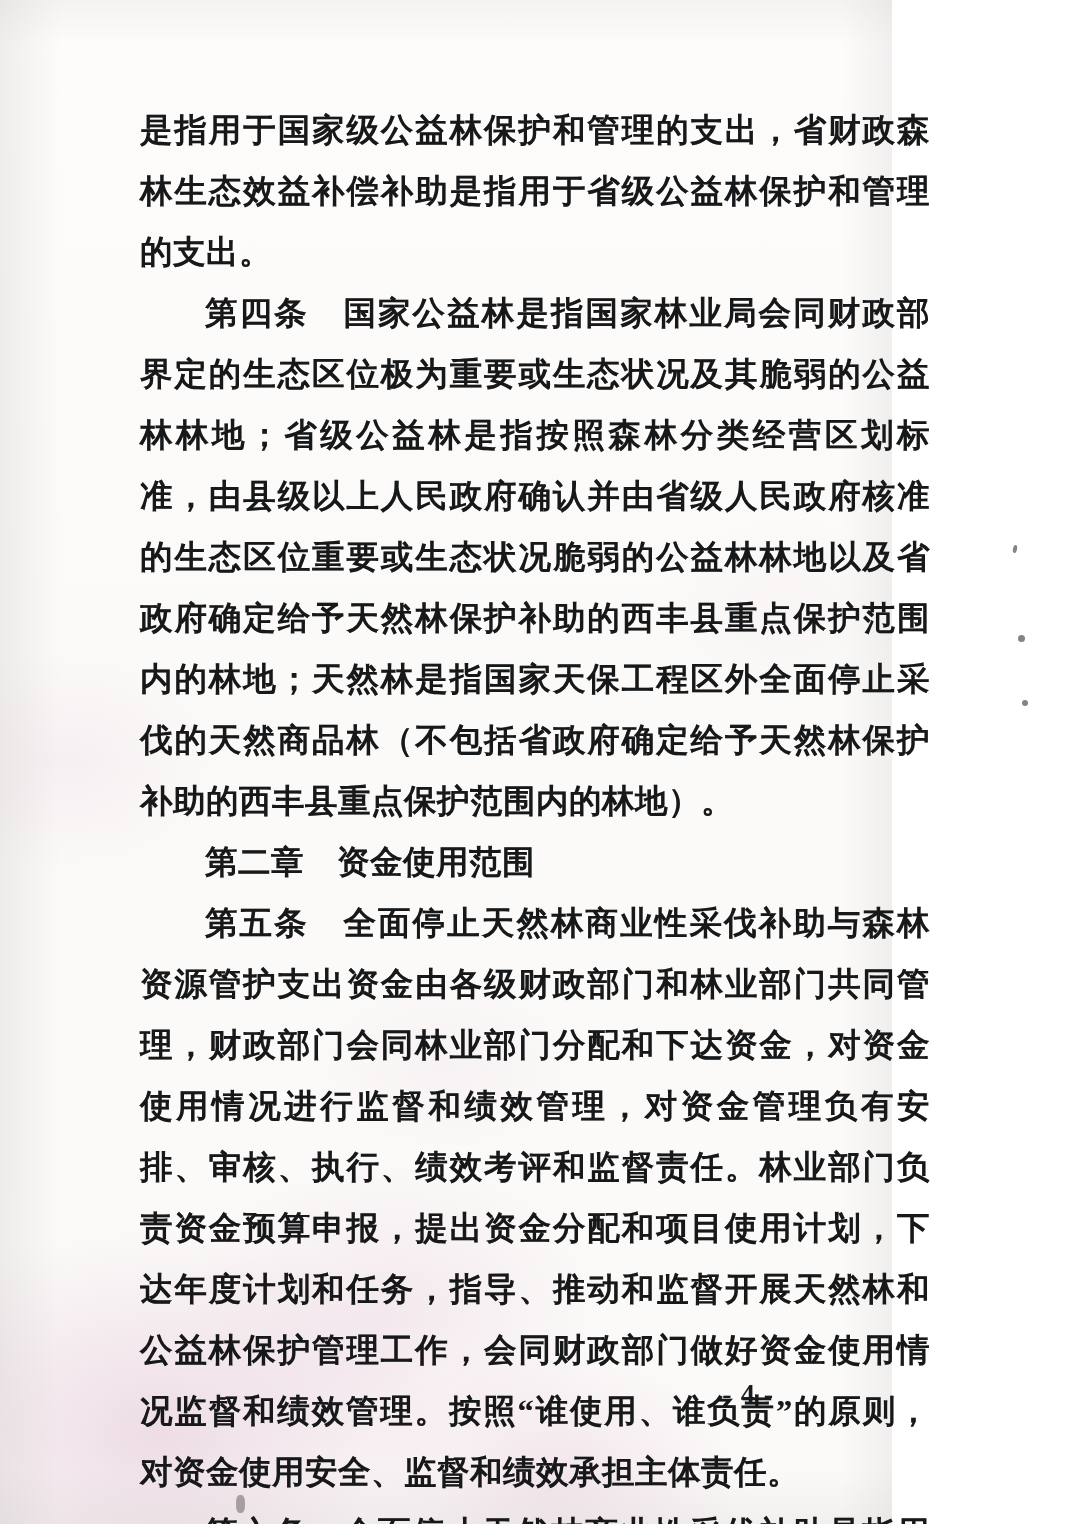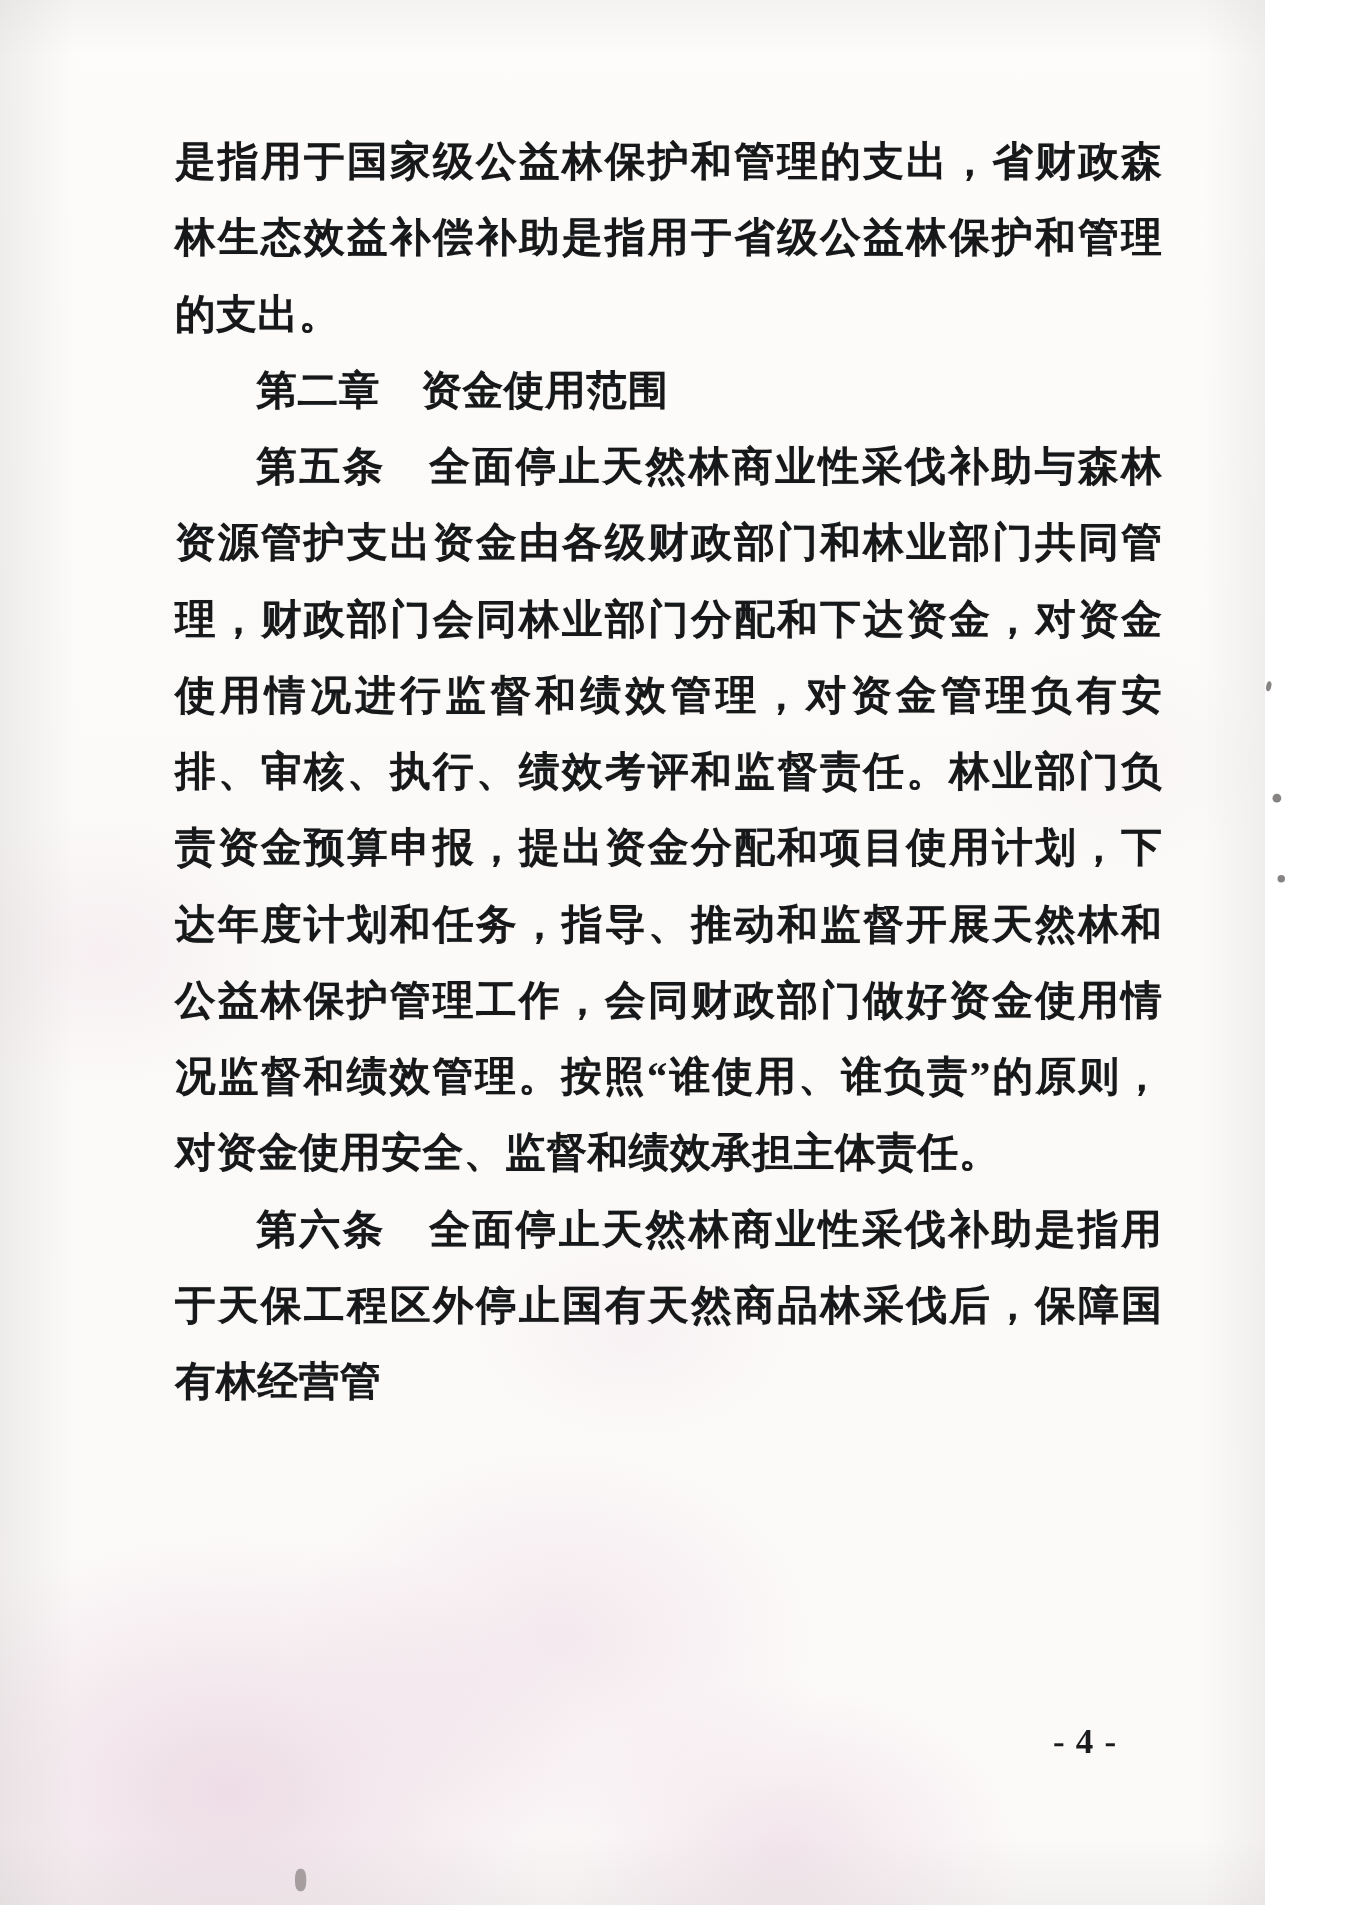--- a/index.html
+++ b/index.html
@@ -10,21 +10,21 @@
     width: 1080px;
     height: 1524px;
     background: #ffffff;
     font-family: "Liberation Serif", "DejaVu Serif", serif;
     overflow: hidden;
   }
 
   
   #page {
     position: relative;
-    width: 1012px;
+    width: 892px;
     height: 1524px;
     background:
       radial-gradient(ellipse 420px 300px at 18% 94%, rgba(226,196,214,0.55) 0%, rgba(255,255,255,0) 70%),
       radial-gradient(ellipse 300px 220px at 44% 86%, rgba(232,206,222,0.40) 0%, rgba(255,255,255,0) 72%),
       radial-gradient(ellipse 260px 180px at 62% 97%, rgba(224,190,210,0.35) 0%, rgba(255,255,255,0) 75%),
       radial-gradient(ellipse 200px 150px at 8% 50%, rgba(236,214,226,0.30) 0%, rgba(255,255,255,0) 75%),
       radial-gradient(ellipse 180px 120px at 50% 70%, rgba(238,220,230,0.28) 0%, rgba(255,255,255,0) 78%),
       radial-gradient(ellipse 160px 120px at 88% 40%, rgba(240,228,232,0.22) 0%, rgba(255,255,255,0) 78%),
       linear-gradient(180deg, #fdfcfb 0%, #fbfaf8 40%, #fcfaf9 100%);
   }
@@ -95,20 +95,21 @@
 </style>
 </head>
 <body>
 
 <div id="page">
 
   <div id="text-body">
 
     <p class="para">是指用于国家级公益林保护和管理的支出，省财政森林生态效益补偿补助是指用于省级公益林保护和管理的支出。</p>
 
+    <p class="para indent">第四条　国家公益林是指国家林业局会同财政部界定的生态区位极为重要或生态状况及其脆弱的公益林林地；省级公益林是指按照森林分类经营区划标准，由县级以上人民政府确认并由省级人民政府核准的生态区位重要或生态状况脆弱的公益林林地以及省政府确定给予天然林保护补助的西丰县重点保护范围内的林地；天然林是指国家天保工程区外全面停止采伐的天然商品林（不包括省政府确定给予天然林保护补助的西丰县重点保护范围内的林地）。</p>
 
     <p class="para heading">第二章　资金使用范围</p>
 
     <p class="para indent">第五条　全面停止天然林商业性采伐补助与森林资源管护支出资金由各级财政部门和林业部门共同管理，财政部门会同林业部门分配和下达资金，对资金使用情况进行监督和绩效管理，对资金管理负有安排、审核、执行、绩效考评和监督责任。林业部门负责资金预算申报，提出资金分配和项目使用计划，下达年度计划和任务，指导、推动和监督开展天然林和公益林保护管理工作，会同财政部门做好资金使用情况监督和绩效管理。按照“谁使用、谁负责”的原则，对资金使用安全、监督和绩效承担主体责任。</p>
 
     <p class="para indent">第六条　全面停止天然林商业性采伐补助是指用于天保工程区外停止国有天然商品林采伐后，保障国有林经营管</p>
 
   </div>
 
   <div id="page-number">- 4 -</div>

